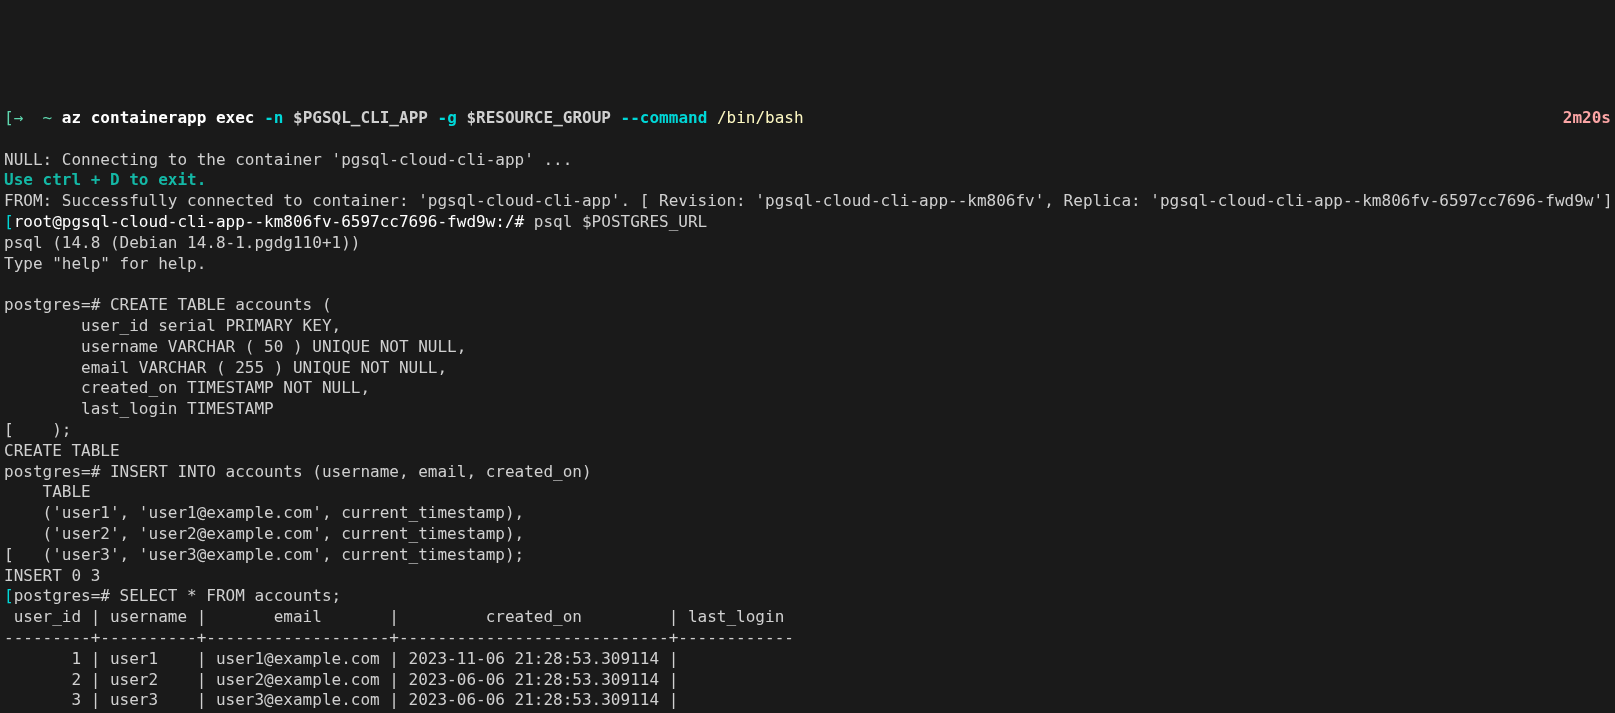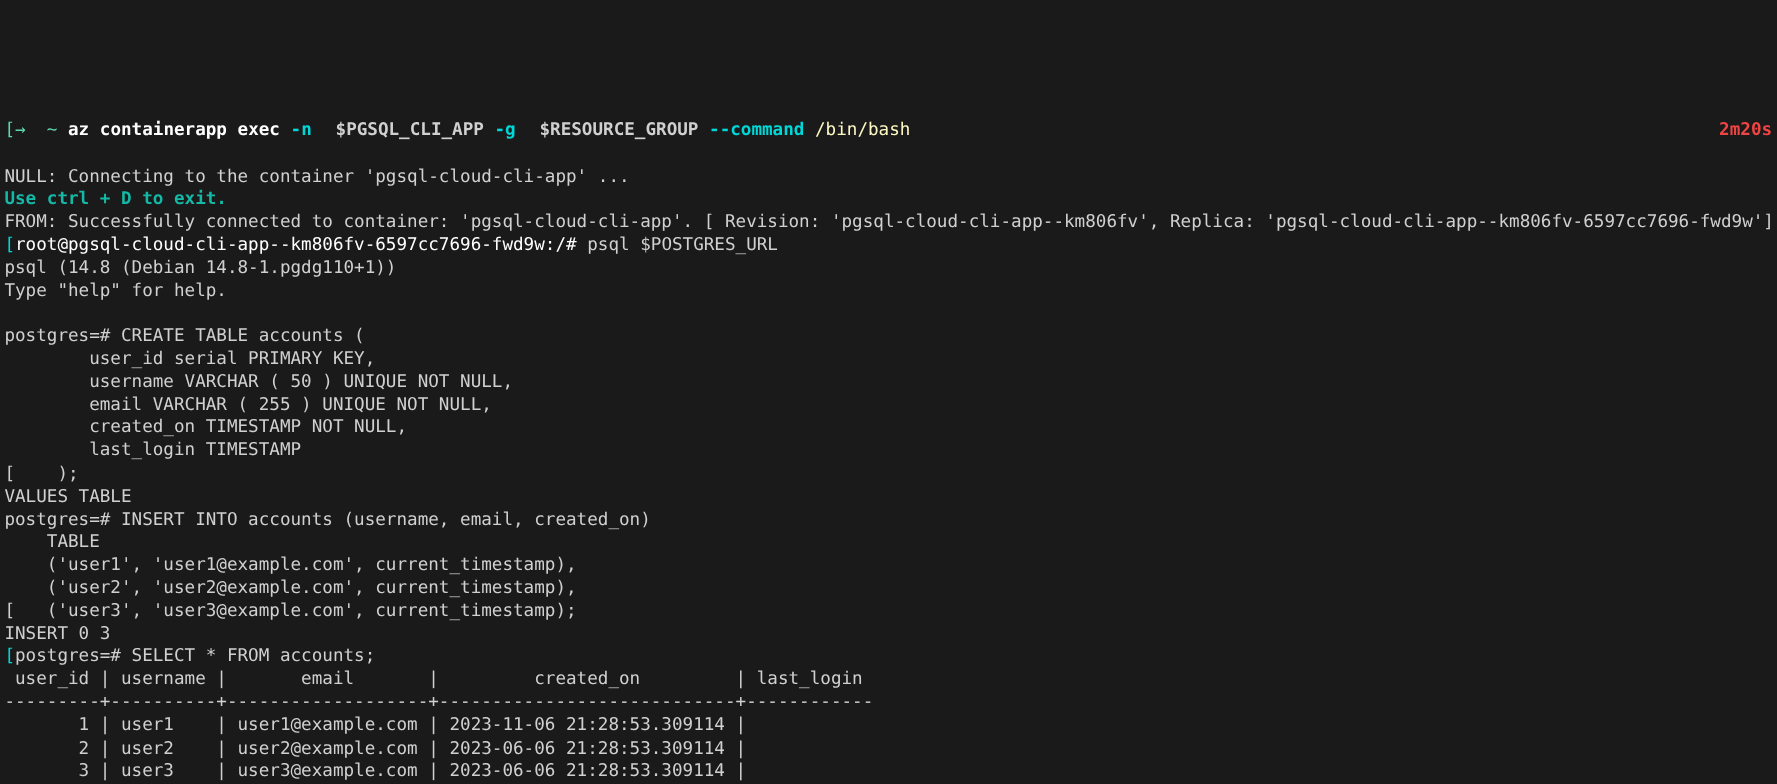--- a/index.html
+++ b/index.html
@@ -17,23 +17,23 @@
       white-space: pre;
       overflow-x: hidden;
     }
     .terminal {
       padding: 4px 4px;
     }
     .prompt-bracket { color: #5fd7af; }
     .tilde { color: #5fd7af; }
     .cmd-base { color: #ffffff; font-weight: bold; }
     .flag { color: #00d7d7; font-weight: bold; }
-    .var { color: #d0d0d0; font-weight: bold; margin-left: 12px; }
+    .var { color: #d0d0d0; font-weight: bold; }
     .slash-path { color: #fef9c3; font-weight: normal; }
-    .time-elapsed { color: #ef4444; float: right; font-weight: bold; }
+    .time-elapsed { color: #fca5a5; float: right; font-weight: bold; }
     .info-text { color: #d0d0d0; }
     .yellow-text { color: #14b8a6; font-weight: bold; }
     .cyan-text { color: #00d7d7; }
     .shell-prompt { color: #ffffff; }
     .header-row {
       display: flex;
       justify-content: space-between;
     }
   </style>
 </head>
@@ -50,21 +50,21 @@
 <span class="info-text">psql (14.8 (Debian 14.8-1.pgdg110+1))</span>
 <span class="info-text">Type "help" for help.</span>
 <span></span>
 <span class="info-text">postgres=#</span><span class="info-text"> CREATE TABLE accounts (</span>
 <span class="info-text">        user_id serial PRIMARY KEY,</span>
 <span class="info-text">        username VARCHAR ( 50 ) UNIQUE NOT NULL,</span>
 <span class="info-text">        email VARCHAR ( 255 ) UNIQUE NOT NULL,</span>
 <span class="info-text">        created_on TIMESTAMP NOT NULL,</span>
 <span class="info-text">        last_login TIMESTAMP</span>
 <span class="info-text">[    );</span>
-<span class="info-text">VALUES TABLE</span>
+<span class="info-text">CREATE TABLE</span>
 <span class="info-text">postgres=#</span><span class="info-text"> INSERT INTO accounts (username, email, created_on)</span>
 <span class="info-text">    TABLE</span>
 <span class="info-text">    ('user1', 'user1@example.com', current_timestamp),</span>
 <span class="info-text">    ('user2', 'user2@example.com', current_timestamp),</span>
 <span class="info-text">[   ('user3', 'user3@example.com', current_timestamp);</span>
 <span class="info-text">INSERT 0 3</span>
 <span class="cyan-text">[</span><span class="info-text">postgres=#</span><span class="info-text"> SELECT * FROM accounts;</span>
 <span class="info-text"> user_id | username |       email       |         created_on         | last_login </span>
 <span class="info-text">---------+----------+-------------------+----------------------------+------------</span>
 <span class="info-text">       1 | user1    | user1@example.com | 2023-11-06 21:28:53.309114 | </span>

